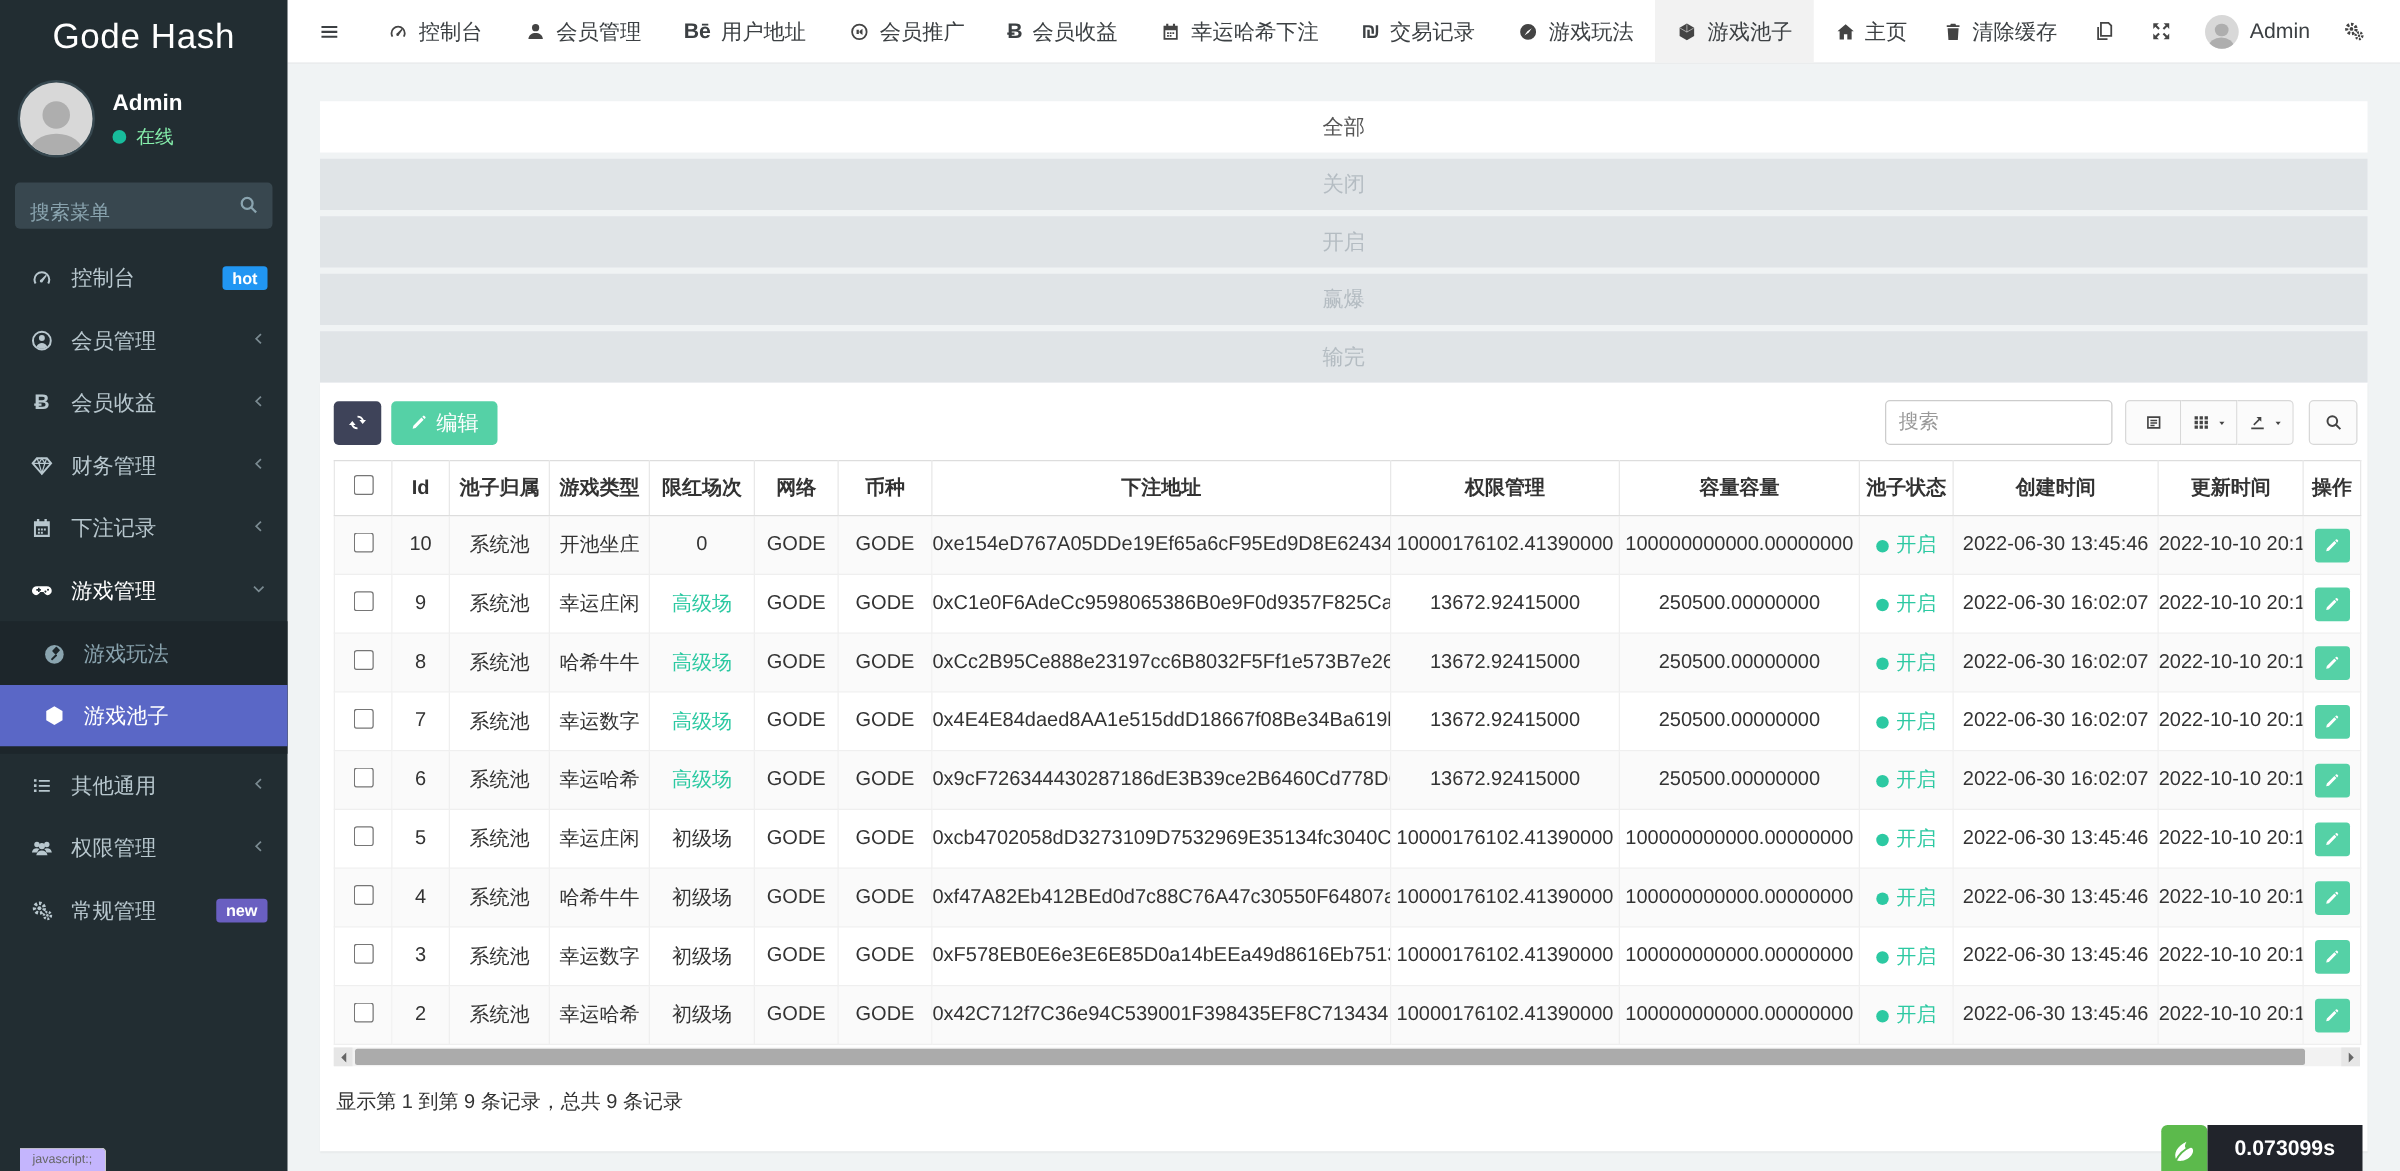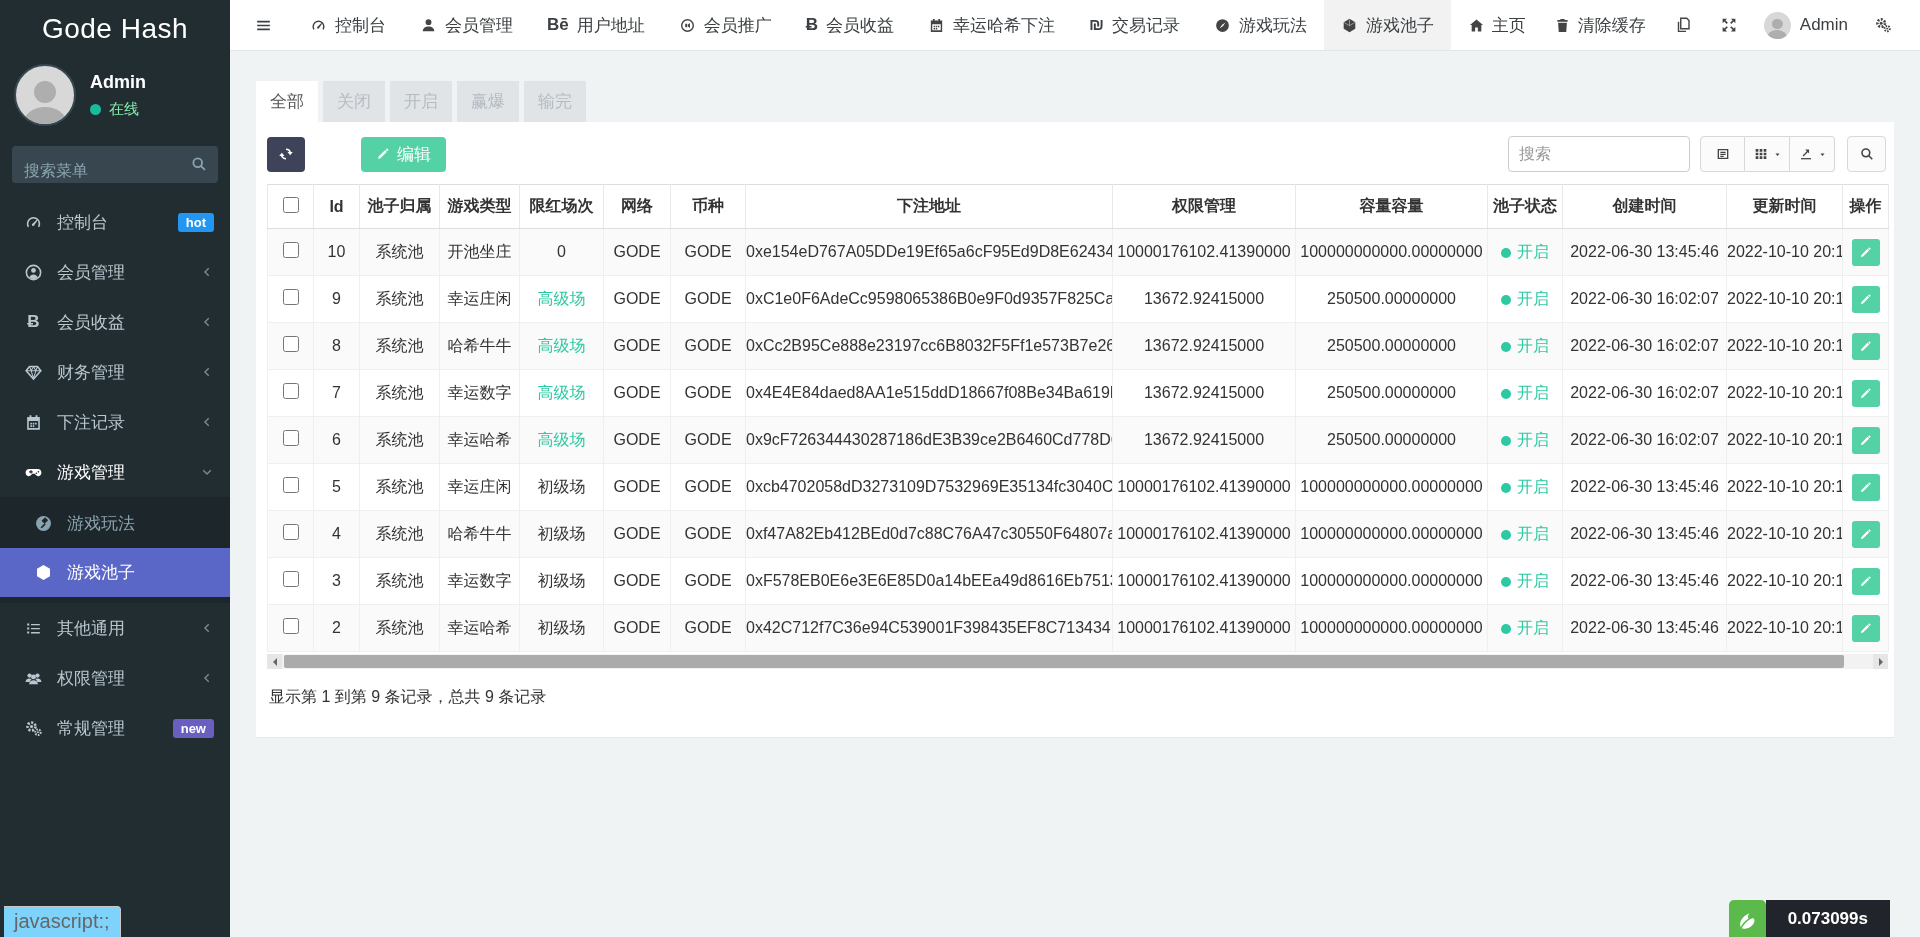--- a/index.html
+++ b/index.html
@@ -49,25 +49,25 @@
   .nav-tab.active{background:#f2f2f2;}
   .nav-right{margin-left:auto;display:flex;align-items:stretch;padding-right:14px;}
   .nav-link{display:flex;align-items:center;padding:0 14px;cursor:pointer;white-space:nowrap;}
   .nav-link .ic{width:17px;height:17px;margin-right:7px;color:#444;}
   .nav-link.icon-only .ic{margin-right:0;width:18px;height:18px;}
   .nav-user{display:flex;align-items:center;padding:0 12px;cursor:pointer;}
   .nav-user .avatar{margin-right:9px;}
 
   
   .content{padding:30px 26px 0;}
-  .filter-tabs{display:flex;gap:5px;}
+  .filter-tabs{display:flex;gap:5px;flex-direction:column;}
   .ftab{min-width:61px;height:41px;display:flex;align-items:center;justify-content:center;background:#e0e4e7;color:#b4bcc2;font-size:17px;cursor:pointer;padding:0 14px;}
   .ftab.active{background:#fff;color:#555;}
   .panel{background:#fff;min-height:615px;padding:12px 8px 24px;box-shadow:0 1px 1px rgba(0,0,0,.04);}
-  .toolbar{display:flex;align-items:center;padding:2px 0 12px;gap:48px;}
+  .toolbar{display:flex;align-items:center;padding:2px 0 12px;}
   .btn{border:none;border-radius:4px;cursor:pointer;display:inline-flex;align-items:center;justify-content:center;font-size:17px;}
   .btn-refresh{width:38px;height:35px;background:#3e4359;color:#fff;margin-left:3px;}
   .btn-refresh .ic{width:16px;height:16px;}
   .btn-edit{height:35px;background:#55d1a6;color:#fff;margin-left:8px;padding:0 15px;}
   .btn-edit .ic{width:14px;height:14px;margin-right:7px;}
   .toolbar-right{margin-left:auto;display:flex;}
   .tsearch{width:182px;height:36px;border:1px solid #ccc;border-radius:4px;padding:0 10px;font-size:16px;color:#333;outline:none;}
   .tsearch::placeholder{color:#999;}
   .btn-group{display:flex;margin-left:10px;}
   .gbtn{width:45px;height:36px;background:#fbfbfb;border:1px solid #d8d8d8;border-left-width:0;display:inline-flex;align-items:center;justify-content:center;cursor:pointer;color:#444;}
@@ -97,21 +97,21 @@
   .hs-arrow{position:absolute;top:0;width:15px;height:15px;background:#e6e6e6;color:#555;display:flex;align-items:center;justify-content:center;cursor:pointer;}
   .hs-arrow.left{left:0;}
   .hs-arrow.right{right:0;}
   .hs-arrow .tri{width:0;height:0;border:4px solid transparent;}
   .hs-arrow.left .tri{border-right-color:#666;margin-left:-4px;}
   .hs-arrow.right .tri{border-left-color:#666;margin-right:-4px;}
   .hs-thumb{position:absolute;left:17px;top:1px;height:13px;width:1560px;background:#ababab;border-radius:2px;cursor:grab;}
   .summary{margin:18px 0 0 5px;font-size:16px;color:#333;}
 
   
-  .status-link{position:absolute;left:4px;bottom:0;background:#7dd3fc;border:1px solid #c8c8c8;border-left:none;border-bottom:none;border-top-right-radius:4px;padding:3px 10px 4px;font-size:20px;color:#666;z-index:9;}
+  .status-link{position:absolute;left:16px;bottom:0;background:#c4b5fd;border:1px solid #c8c8c8;border-left:none;border-bottom:none;border-top-right-radius:4px;padding:3px 10px 4px;font-size:10px;color:#666;z-index:9;}
   .load-badge{position:absolute;right:30px;bottom:0;display:flex;align-items:stretch;height:37px;z-index:9;}
   .load-logo{width:37px;height:37px;background:#5cba4c;border-radius:5px 5px 0 0;display:flex;align-items:center;justify-content:center;}
   .load-logo .ic{width:26px;height:26px;color:#fff;}
   .load-time{background:#21242b;color:#fff;font-weight:bold;font-size:17px;display:flex;align-items:center;padding:0 22px;}
 
   .ic{display:inline-block;fill:currentColor;}
   .hidden-defs{position:absolute;width:0;height:0;overflow:hidden;}
 </style>
 </head>
 <body>

